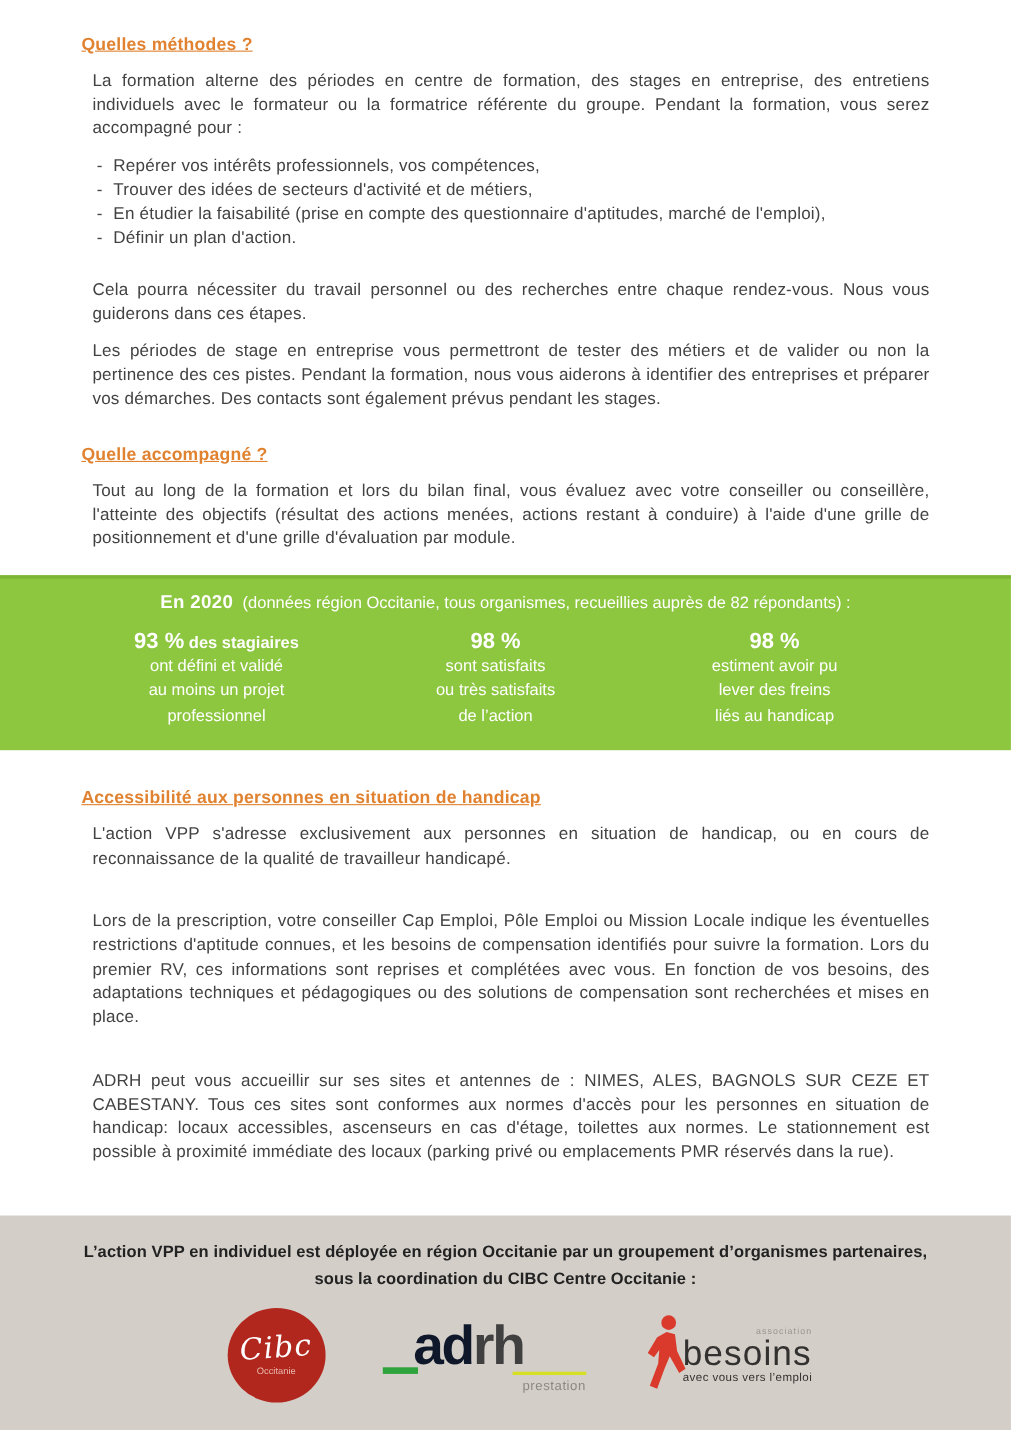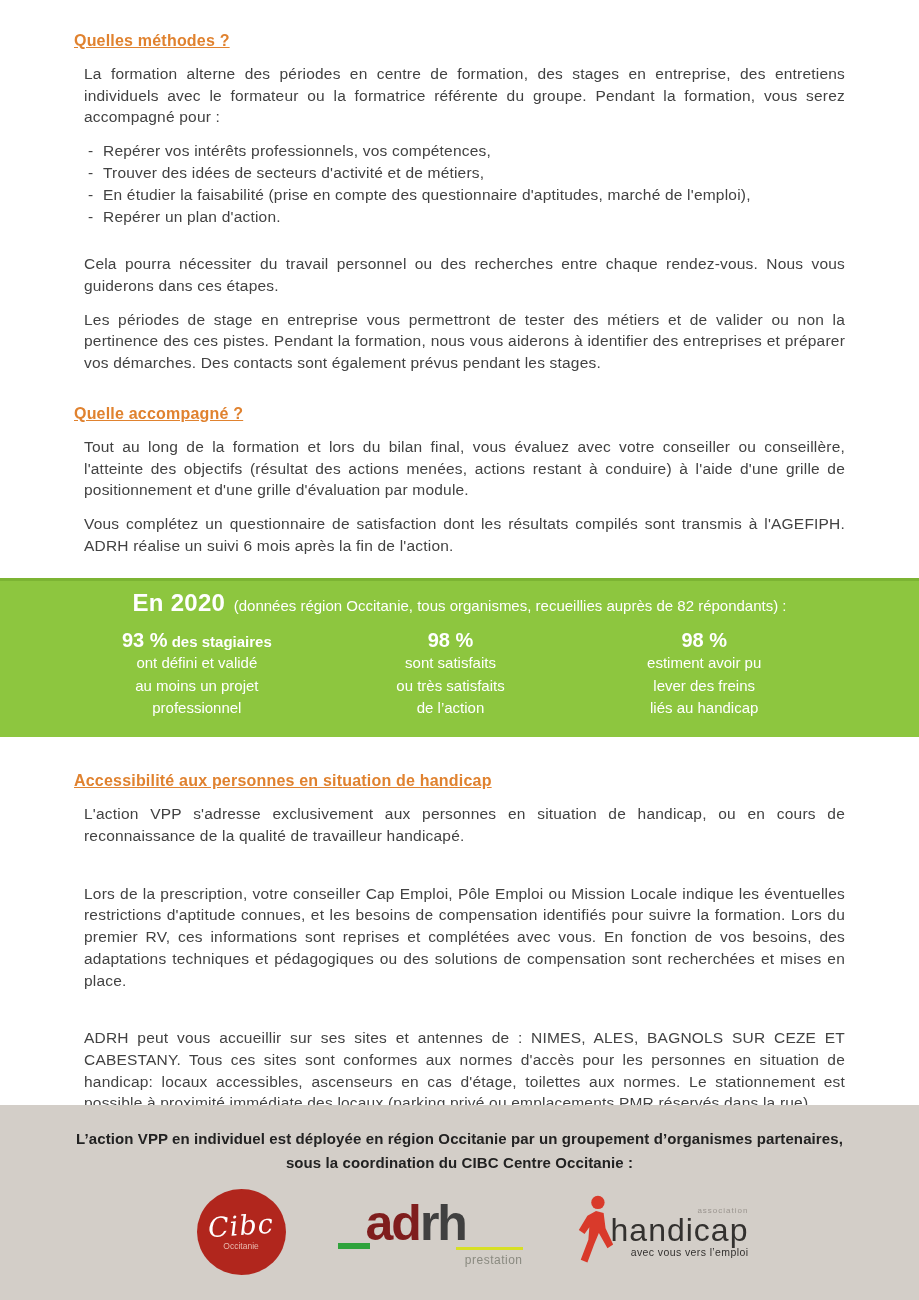--- a/index.html
+++ b/index.html
@@ -30,21 +30,21 @@
   .gap14{height:14px;}
   .gap19{height:19px;}
 
   
   .banner{
     margin-top:22px;width:919px;height:159px;box-sizing:border-box;
     background:#8dc63f;border-top:3px solid #7cb433;
     color:#ffffff;text-align:center;
   }
   .banner-title{padding-top:7px;line-height:30px;}
-  .banner-title .big{font-size:24px;font-weight:bold;letter-spacing:.3px;}
+  .banner-title .big{font-size:17px;font-weight:bold;letter-spacing:.3px;}
   .banner-title .small{font-size:15px;font-weight:normal;margin-left:4px;}
   .stats{display:flex;padding:8px 88px 0 70px;}
   .stat-col{flex:1;}
   .stat-value-line{font-size:15px;font-weight:bold;margin-bottom:0;}
   .stat-value-line .val{font-size:20px;}
   .stat-line{font-size:15px;line-height:22.5px;}
 
   
   .footer{
     position:absolute;left:0;right:0;top:1105px;bottom:0;
@@ -70,21 +70,21 @@
     color:#ffffff;font-size:27px;line-height:26px;letter-spacing:1px;
     transform:rotate(-4deg);
   }
   .cibc-sub{color:#e8b9ae;font-size:8.5px;margin-top:2px;}
   
   .logo-adrh{position:relative;width:185px;height:70px;flex:none;text-align:left;}
   .adrh-word{
     position:absolute;left:28px;top:-2px;
     font-size:50px;font-weight:bold;letter-spacing:-2px;line-height:56px;
   }
-  .adrh-ad{color:#7f1d1d;}
+  .adrh-ad{color:#0f172a;}
   .adrh-rh{color:#404040;}
   .adrh-bar-left{position:absolute;left:0;top:46px;width:32px;height:6px;background:#2fa33c;}
   .adrh-bar-right{position:absolute;left:118px;top:50px;width:67px;height:3px;background:#d7df25;}
   .adrh-sub{position:absolute;right:0;top:56px;color:#8a8a80;font-size:12px;letter-spacing:.5px;}
   
   .logo-acteurs{display:flex;align-items:flex-start;flex:none;height:80px;}
   .acteurs-man{flex:none;margin-top:2px;}
   .acteurs-textblock{margin-left:-6px;text-align:left;}
   .acteurs-top{color:#9a948e;font-size:8px;letter-spacing:1px;text-align:right;margin-top:14px;}
   .acteurs-name{color:#33312f;font-size:32px;line-height:30px;letter-spacing:1px;font-weight:normal;}
@@ -107,33 +107,32 @@
     <div class="bullet">
       <span class="dash">-</span>
       <span>Trouver des idées de secteurs d'activité et de métiers,</span>
     </div>
     <div class="bullet">
       <span class="dash">-</span>
       <span>En étudier la faisabilité (prise en compte des questionnaire d'aptitudes, marché de l'emploi),</span>
     </div>
     <div class="bullet">
       <span class="dash">-</span>
-      <span>Repérer un plan d'action.</span>
+      <span>Définir un plan d'action.</span>
     </div>
   </div>
 
   <div class="gap14"></div>
   <p class="body">Cela pourra nécessiter du travail personnel ou des recherches entre chaque rendez-vous. Nous vous guiderons dans ces étapes.</p>
   <p class="body">Les périodes de stage en entreprise vous permettront de tester des métiers et de valider ou non la pertinence des ces pistes. Pendant la formation, nous vous aiderons à identifier des entreprises et préparer vos démarches. Des contacts sont également prévus pendant les stages.</p>
 
   <div class="gap19"></div>
   <h2 class="orange-heading">Quelle accompagné ?</h2>
 
   <p class="body">Tout au long de la formation et  lors du bilan final, vous évaluez avec votre conseiller ou conseillère, l'atteinte des objectifs (résultat des actions menées, actions restant à conduire) à l'aide d'une grille de positionnement et d'une grille d'évaluation par module.</p>
-  <p class="body">Vous complétez un questionnaire de satisfaction dont les résultats compilés sont transmis à l'AGEFIPH. ADRH réalise un suivi 6 mois après la fin de l'action.</p>
 </div>
 
 <div class="banner">
   <div class="banner-title">
     <span class="big">En 2020</span>
     <span class="small">(données région Occitanie, tous organismes, recueillies auprès de 82 répondants) :</span>
   </div>
   <div class="stats">
     <div class="stat-col">
       <div class="stat-value-line">
@@ -195,19 +194,19 @@
 
     <div class="logo-acteurs">
       <span class="acteurs-man">
         <svg width="42" height="76" viewBox="0 0 44 78" aria-hidden="true">
           <circle cx="24" cy="8" r="7" fill="#d93a2b"></circle>
           <path fill="#d93a2b" d="M22 17 L30 19 L32 35 L40 52 L34 56 L25 40 L20 52 L13 71 L6 68 L14 47 L15 34 L10 41 L4 37 L13 22 Z"></path>
         </svg>
       </span>
       <span class="acteurs-textblock">
         <div class="acteurs-top">association</div>
-        <div class="acteurs-name">handicap</div>
+        <div class="acteurs-name">besoins</div>
         <div class="acteurs-sub">avec vous vers l’emploi</div>
       </span>
     </div>
 
   </div>
 </div>
 
 </body></html>

